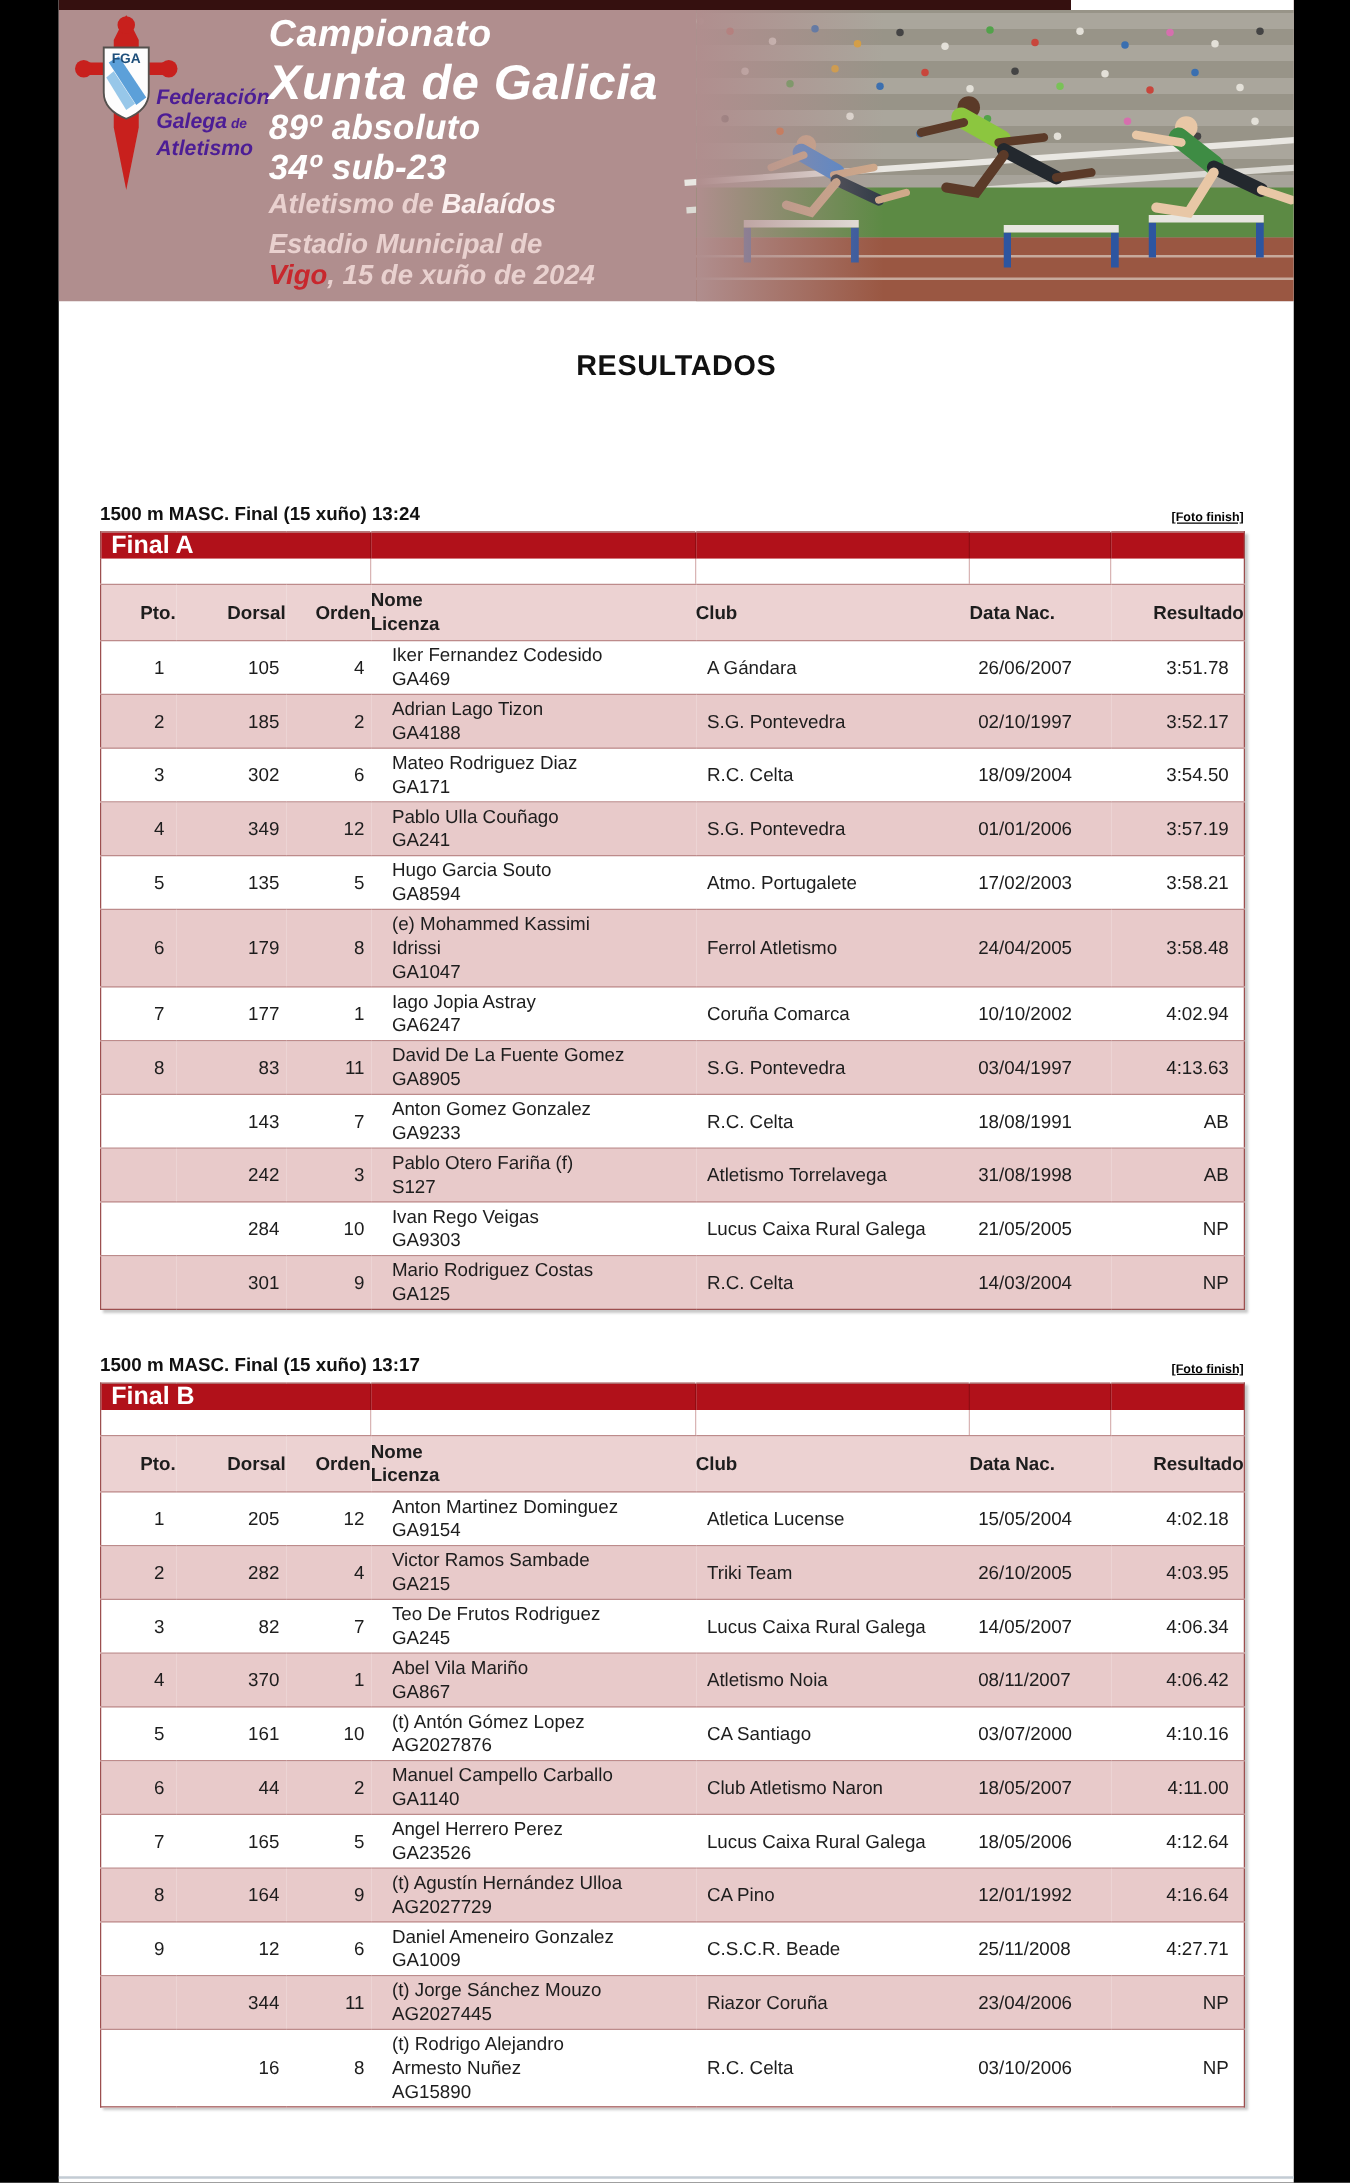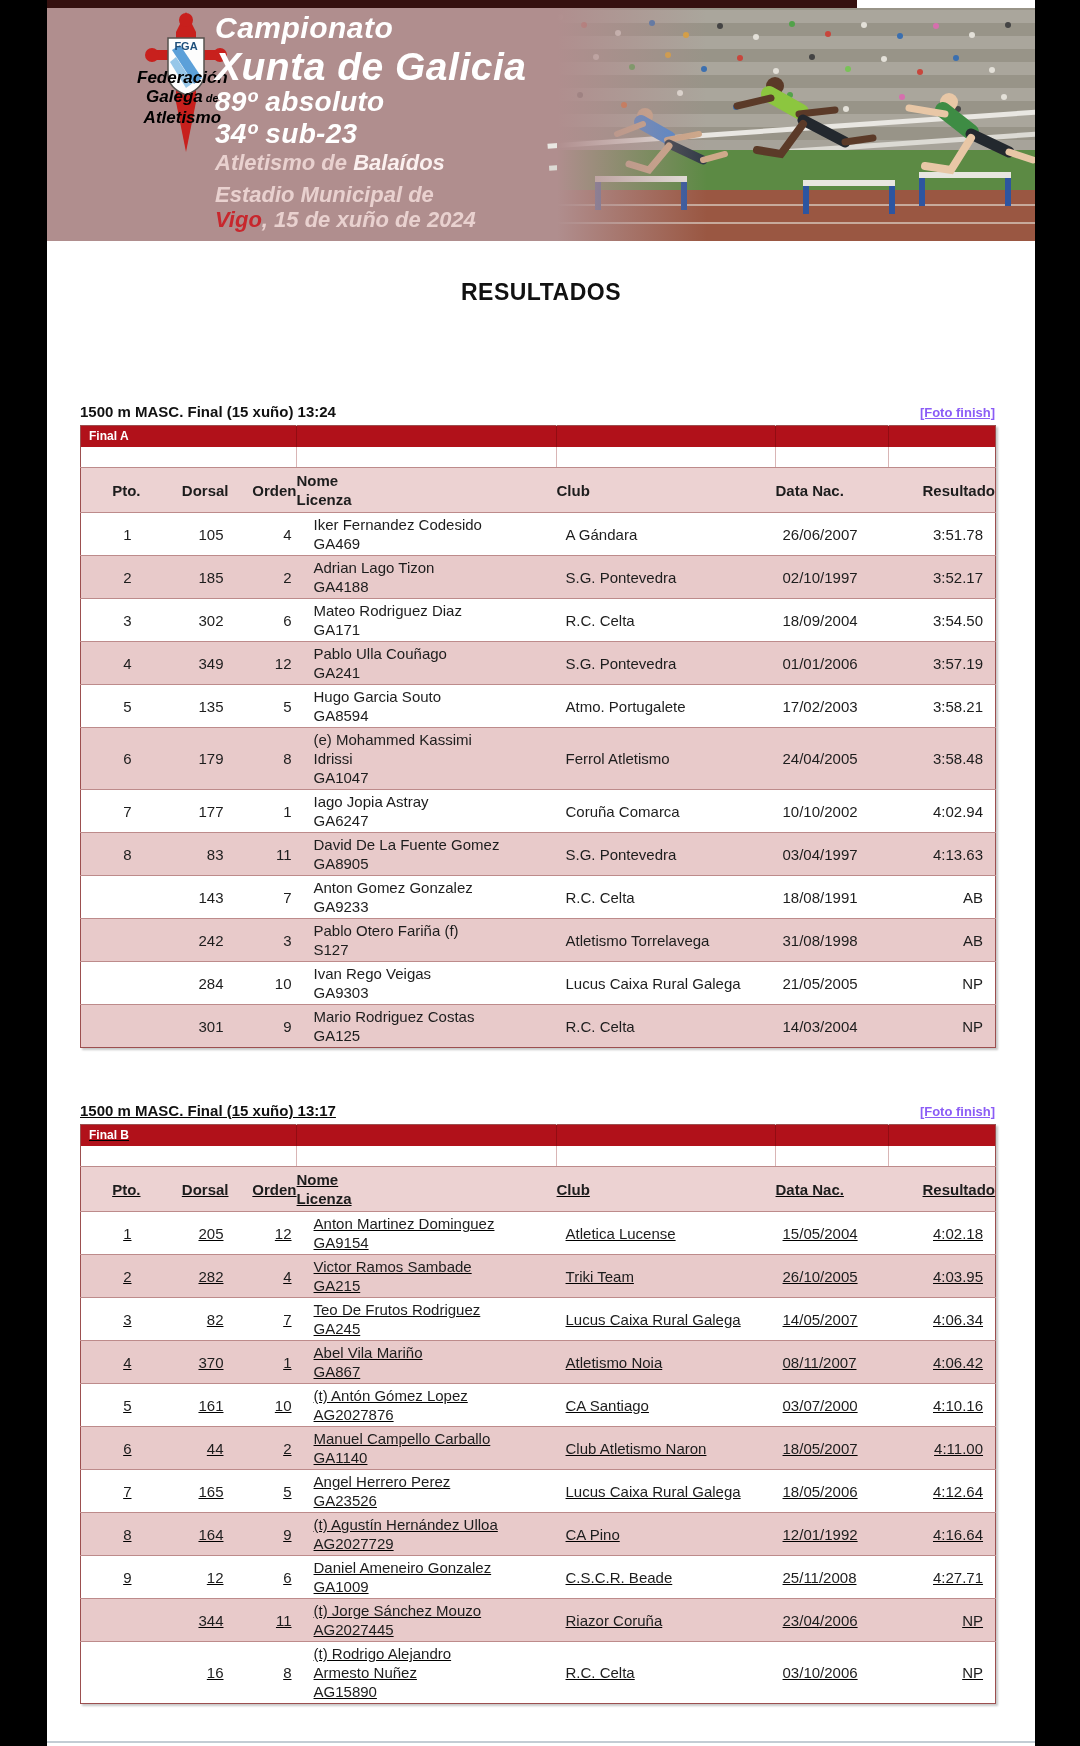--- a/index.html
+++ b/index.html
@@ -28,46 +28,46 @@
   .grass{position:absolute;left:0;right:0;top:142px;height:40px;background:#5c8a44;}
   .track{position:absolute;left:0;right:0;top:182px;height:51px;background:#9a5742;
     }
   .lane{position:absolute;left:0;right:0;height:2px;background:#c7aa9c;}
   .hurdle{position:absolute;width:92px;height:28px;border-top:6px solid #e8e6e0;
     background:linear-gradient(90deg,#2d55a0 0 6px,transparent 6px calc(100% - 6px),#2d55a0 calc(100% - 6px));}
   .athletes{position:absolute;left:0;top:60px;width:478px;height:140px;}
   .fade{position:absolute;left:0;top:0;bottom:0;width:150px;
     background:linear-gradient(90deg,#b08e8e 0,rgba(176,142,142,0) 100%);}
 
-  .logo{position:absolute;left:24px;top:10px;width:230px;height:150px;color:#000000;text-align:center;}
+  .logo{position:absolute;left:12px;top:10px;width:230px;height:150px;color:#4c1d95;}
   .fed-text{position:absolute;left:66px;top:58px;font-style:italic;font-weight:bold;
     font-size:17px;line-height:19px;}
   .fed-text .small{font-size:11px;font-weight:bold;}
   .titles{position:absolute;left:168px;top:8px;color:#fff;font-style:italic;font-weight:bold;white-space:nowrap;}
   .t1{font-size:30px;line-height:40px;letter-spacing:.5px;}
   .t2{font-size:39px;line-height:38px;letter-spacing:.5px;}
   .ed{font-size:28px;line-height:32px;letter-spacing:.3px;}
   .venue{font-size:22px;line-height:25px;font-weight:bold;color:rgba(255,235,233,.72);margin-top:7px;}
   .venue b{color:rgba(255,246,244,.95);}
   .dateline{font-size:22px;line-height:25px;font-weight:bold;color:rgba(255,235,233,.72);}
   .dateline .city{color:#c8272d;}
 
   
   .restitle{margin:38px 0 0 0;text-align:center;font-size:23px;font-weight:bold;color:#111;
     letter-spacing:.5px;}
   .section{margin:97px 0 0 33px;width:915px;}
-  .section.second{margin-top:54px;text-decoration:underline;}
+  .section.second{margin-top:36px;}
   .sec-head{display:flex;justify-content:space-between;align-items:flex-end;
     font-size:15px;font-weight:bold;color:#111;margin-bottom:5px;}
-  .foto-link{color:#8b5cf6;text-decoration:underline;font-weight:bold;font-size:13px;text-align:center;}
+  .foto-link{color:#000000;text-decoration:underline;font-weight:bold;font-size:10px;text-align:center;}
 
   table.results{border-collapse:collapse;width:915px;table-layout:fixed;font-size:15px;color:#1d1d1d;
     border:1px solid #9c4f4f;box-shadow:2px 2px 2px rgba(0,0,0,.22);}
   tr.bar td{background:#b1111a;color:#fff;font-weight:bold;height:21px;padding:0 0 0 8px;
-    font-size:12px;line-height:21px;}
+    font-size:20px;line-height:21px;}
   tr.bar td + td{border-left:1px solid rgba(70,0,0,.28);}
   tr.gaprow td{background:#fff;height:18px;border-bottom:1px solid #bd8b8b;}
   tr.gaprow td + td{border-left:1px solid rgba(170,90,90,.45);}
   tr.head td{background:#ecd2d2;font-weight:bold;padding:3px 0;vertical-align:middle;}
   tbody td{border-top:1px solid #bd8b8b;vertical-align:middle;}
   tbody tr:nth-child(odd) td{background:#fff;}
   tbody tr:nth-child(even) td{background:#e8caca;}
   .c-pto{text-align:right;padding-right:9px;}
   .c-dorsal{text-align:right;padding-right:5px;}
   .c-orden{text-align:right;padding-right:5px;}

